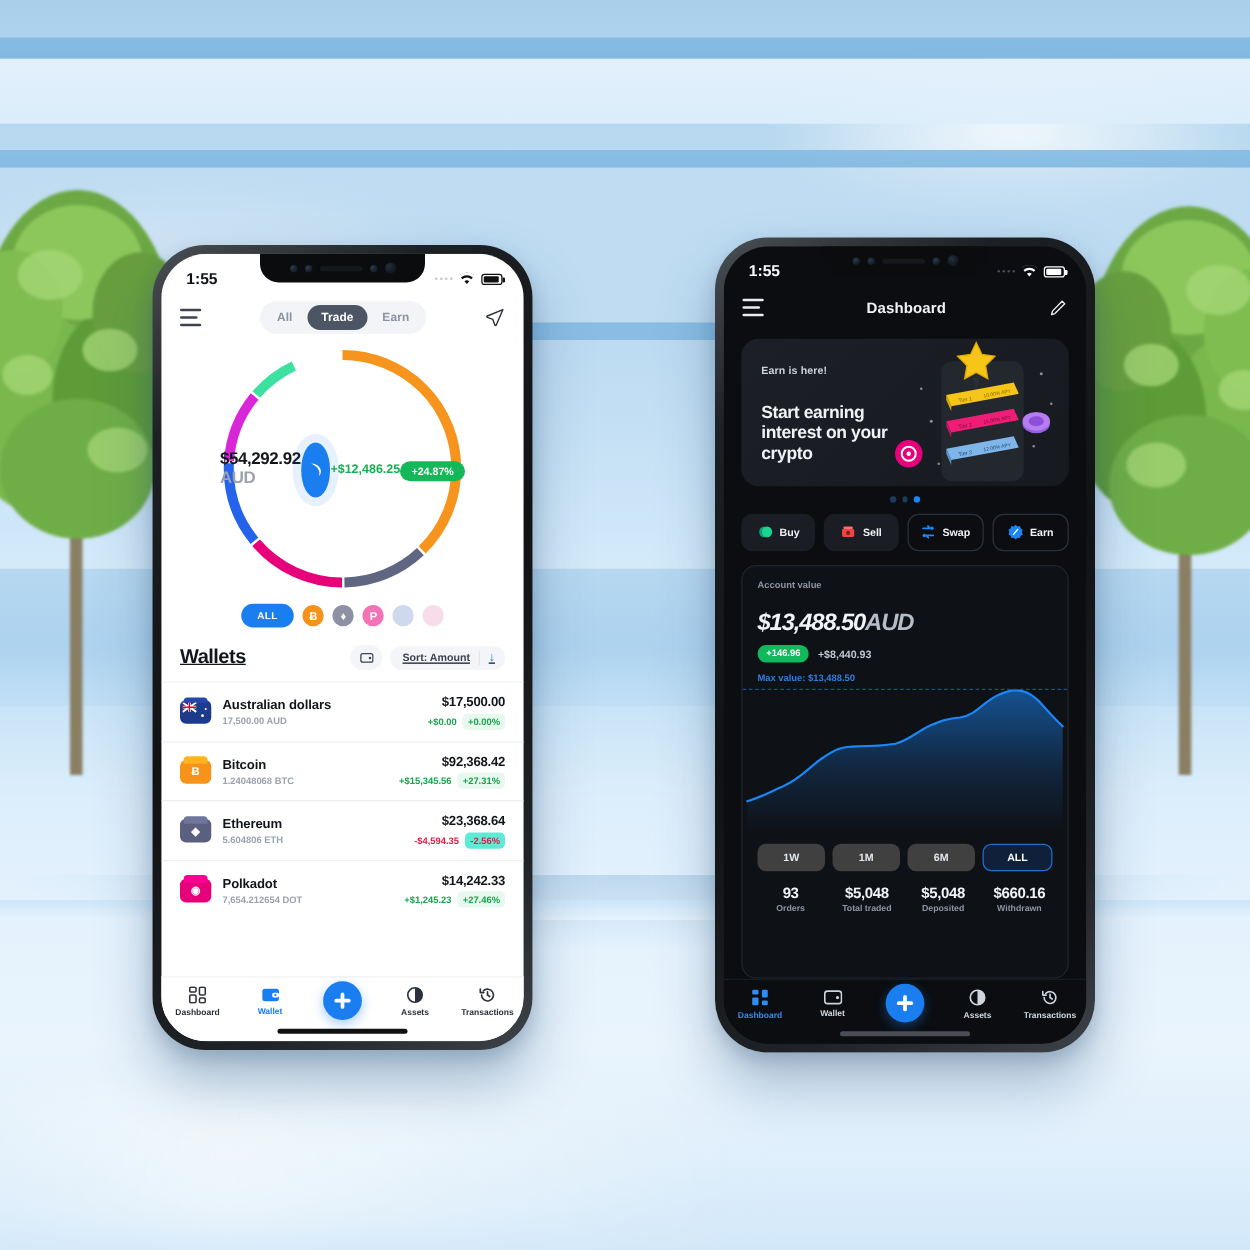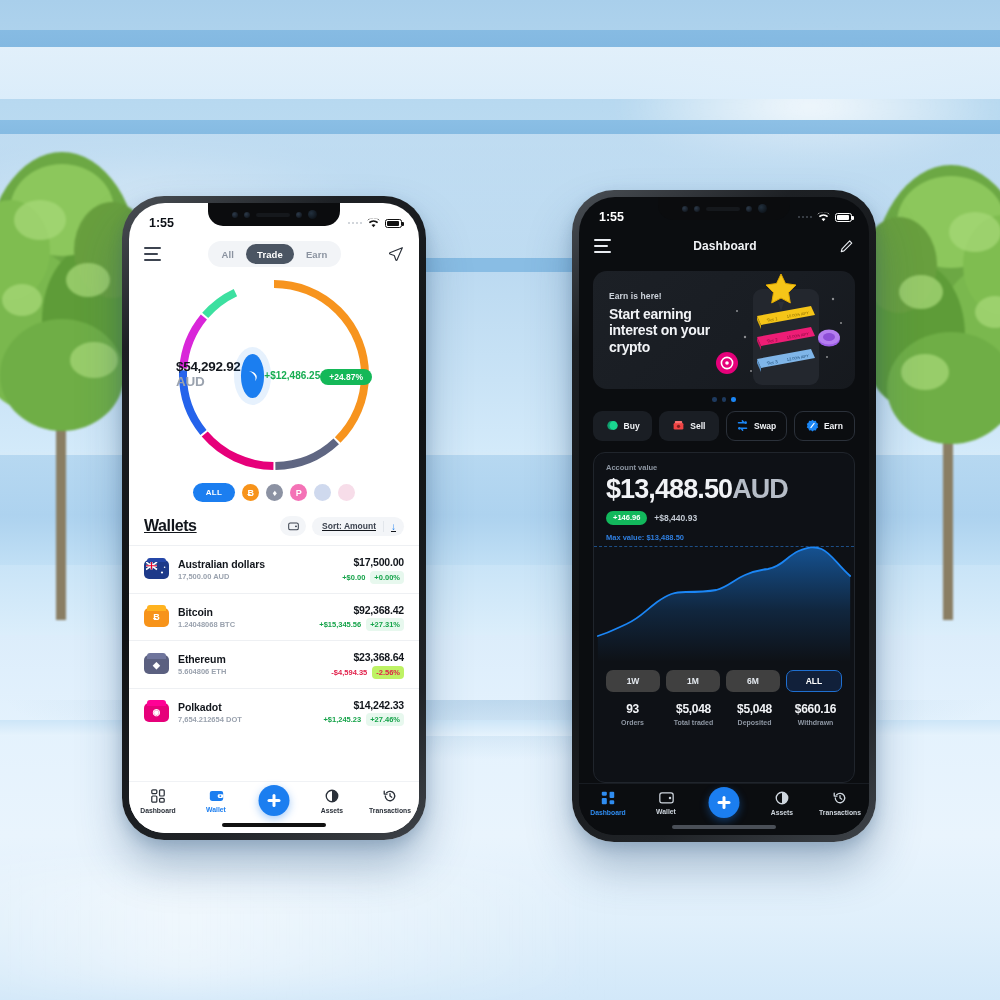--- a/index.html
+++ b/index.html
@@ -185,21 +185,21 @@
   .wico span { position:relative; z-index:2; font-size:9px; font-weight:800; color:#fff; }
   .wmid { flex:1; min-width:0; }
   .wname { font-size:10.5px; font-weight:800; letter-spacing:-.1px; }
   .wsub { font-size:7.5px; color:#9aa2ae; font-weight:600; margin-top:2px; }
   .wright { text-align:right; }
   .wval { font-size:10.5px; font-weight:800; letter-spacing:-.2px; }
   .wchg { display:flex; align-items:center; justify-content:flex-end; gap:5px; margin-top:2.5px; }
   .wdelta { font-size:7.5px; font-weight:800; }
   .wpct { font-size:7.5px; font-weight:800; padding:2px 4px; border-radius:4px; }
   .up   { color:#16a34a; } .upbg { color:#16a34a; background:#e7f8ee; }
-  .down { color:#e11d48; } .downbg { color:#e11d48; background:#bef264; }
+  .down { color:#e11d48; } .downbg { color:#e11d48; background:#5eead4; }
 
   
   .dark { background:#0b0d10; color:#f1f3f6; }
   .dark .statusbar { color:#fff; }
   .dark .sig-dots i { background:#474d55; }
   .dark .wifi path { fill:#fff; }
   .dark .batt { border:1.4px solid #fff; }
   .dark .batt:before { content:''; position:absolute; left:1px; top:1px; bottom:1px; right:2px; background:#fff; border-radius:1px; }
   .dark .batt:after { background:#fff; }
 
@@ -209,41 +209,41 @@
   }
   .d-header .burger span { background:#e9ecf1; }
   .d-title { font-size:12px; font-weight:700; letter-spacing:.1px; }
 
   .banner {
     margin:10px 14px 0; height:118px; border-radius:14px; position:relative; overflow:hidden;
     background:linear-gradient(135deg,#1c2026 0%,#191d23 55%,#16191e 100%);
   }
   .banner-txt { position:absolute; left:16px; top:20px; width:132px; }
   .b-kicker { font-size:8.5px; color:#cdd3db; font-weight:600; letter-spacing:.1px; }
-  .b-head { font-size:14px; font-weight:800; line-height:1.17; margin-top:5px; letter-spacing:-.3px; }
+  .b-head { font-size:14px; font-weight:800; line-height:1.17; margin-top:20px; letter-spacing:-.3px; }
 
   .dots { display:flex; gap:5px; justify-content:center; margin-top:8px; }
   .dots i { width:4.5px; height:4.5px; border-radius:50%; background:#1e3a5f; display:block; }
   .dots i.on { background:#1b86f5; }
 
   .actions { display:flex; gap:7px; padding:9px 14px 0; }
   .act {
     flex:1; height:30px; border-radius:9px; display:flex; align-items:center;
     justify-content:center; gap:5px; font-size:8.5px; font-weight:700;
   }
   .act.fill { background:#1a1e24; }
   .act.outl { background:transparent; border:1px solid #2b313a; }
 
   .acct {
     margin:11px 14px 0; border:1px solid #20252c; border-radius:12px;
     background:#0e1116; overflow:hidden; flex:1; display:flex; flex-direction:column;
   }
   .acct-pad { padding:10px 12px 0; }
   .a-label { font-size:7.5px; color:#8d96a2; font-weight:600; }
-  .a-value { font-size:27px; font-weight:800; letter-spacing:-.9px; margin-top:2px; }
+  .a-value { font-size:19px; font-weight:800; letter-spacing:-.9px; margin-top:16px;font-style:italic; }
   .a-value .cur { color:#b6bdc7; font-weight:700; }
   .a-row { display:flex; align-items:center; gap:7px; margin-top:6px; }
   .a-badge { font-size:7.5px; font-weight:800; color:#fff; background:#12b85c; padding:2.5px 7px; border-radius:8px; }
   .a-abs { font-size:8.5px; color:#c3cad3; font-weight:700; }
   .a-max { font-size:7.5px; color:#2f7fe0; font-weight:700; margin-top:8px; }
 
   .chart { position:relative; height:118px; margin-top:2px; }
   .maxline { position:absolute; left:0; right:0; top:2px; border-top:1px dashed #1d4e85; }
 
   .ranges { display:flex; gap:6px; padding:8px 12px 0; }

